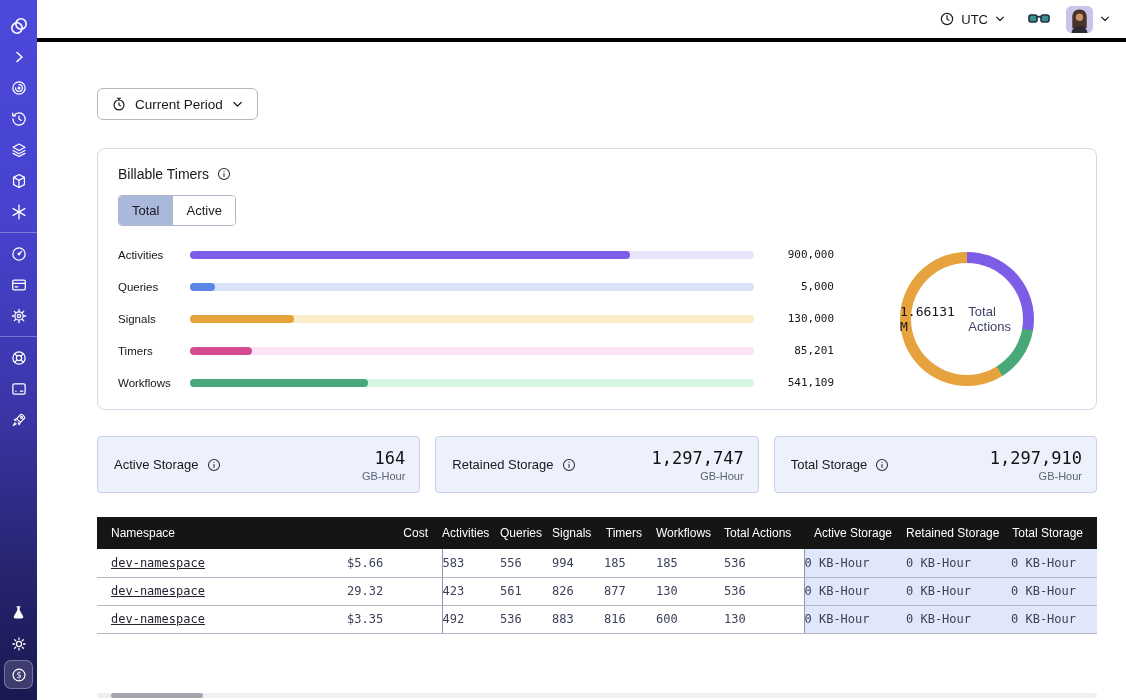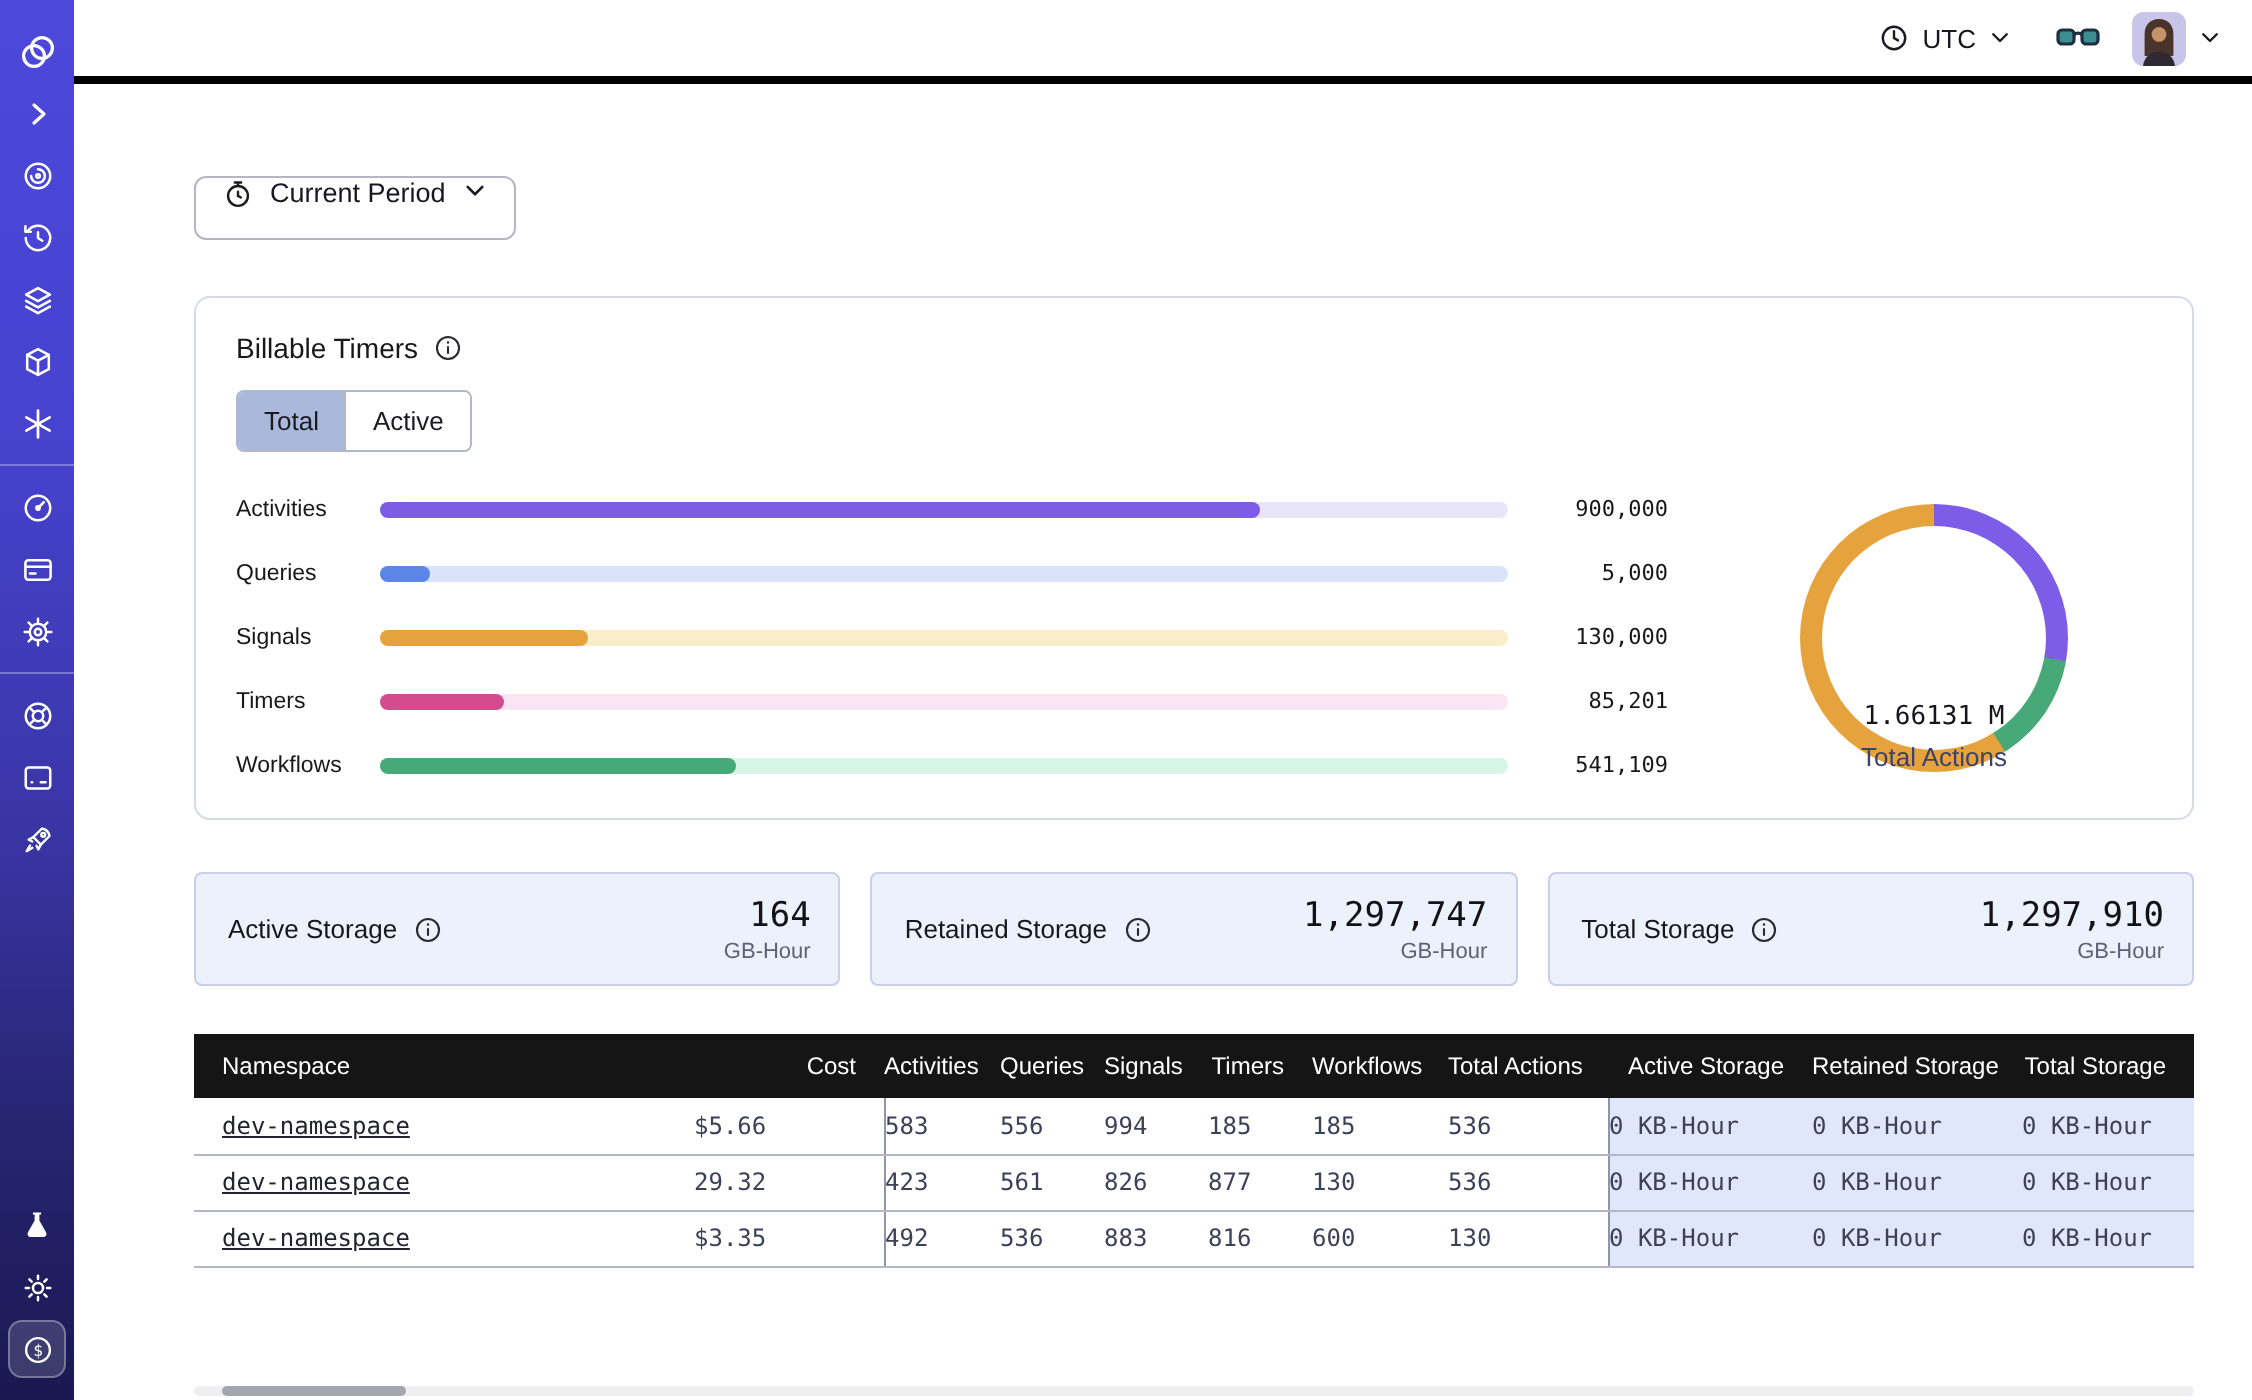--- a/index.html
+++ b/index.html
@@ -35,21 +35,21 @@
             font-family:inherit; font-size:13px; font-weight:500; color:#17171f; }
   .icon-btn { background:none; border:none; padding:0; cursor:pointer; display:flex; align-items:center; }
   .account-btn { display:flex; align-items:center; gap:6px; background:none; border:none; cursor:pointer; padding:0; }
   .avatar { width:27px; height:27px; border-radius:6px; overflow:hidden; background:#c9c4ea; }
 
   
   main { flex:1; padding:44px 29px 0 60px; overflow:hidden; }
   .page-head { display:flex; justify-content:space-between; align-items:flex-start; }
   h1 { margin:0; font-size:26px; line-height:28px; font-weight:600; color:#17171c; }
   .subtitle { margin-top:7px; font-size:11px; color:#2e2e38; }
-  .period-btn { display:flex; align-items:flex-start; gap:8px; height:32px; padding:0 13px; margin-top:2px;
+  .period-btn { display:flex; align-items:center; gap:8px; height:32px; padding:0 13px; margin-top:2px;
     background:#fff; border:1px solid #b6b6c2; border-radius:6px; cursor:pointer;
     font-family:inherit; font-size:13.5px; font-weight:500; color:#17171f; }
 
   .banner { margin-top:30px; height:41px; display:flex; align-items:center; gap:9px; padding:0 14px;
     background:#dde4fc; border:1px solid #8290ee; border-radius:4px; font-size:12.5px; color:#191922; }
 
   .card { margin-top:28px; border:1px solid #d6d9e7; border-radius:8px; padding:17px 20px 20px; background:#fff; }
   .card-title-row { display:flex; align-items:center; gap:8px; font-size:14px; font-weight:500; color:#17171c; }
   .tabs { margin-top:13px; display:inline-flex; border:1px solid #b1b6c9; border-radius:4px; overflow:hidden; }
   .tab { padding:7px 13px; font-size:13px; font-family:inherit; color:#1a1a22; background:#fff;
@@ -61,21 +61,21 @@
   .bars { flex:1; display:flex; flex-direction:column; gap:19px; padding-right:24px; }
   .bar-row { display:flex; align-items:center; }
   .bar-label { width:72px; font-size:11.5px; color:#17171c; }
   .bar-track { flex:1; height:8px; border-radius:4px; position:relative; }
   .bar-fill { position:absolute; left:0; top:0; height:8px; border-radius:4px; }
   .bar-value { width:80px; text-align:right; font-family:"DejaVu Sans Mono",monospace; font-size:11px; color:#17171c; }
 
   .donut-wrap { width:218px; display:flex; justify-content:center; }
   .donut { width:134px; height:134px; border-radius:50%; position:relative; }
   .donut::after { content:""; position:absolute; inset:11px; background:#fff; border-radius:50%; }
-  .donut-center { position:absolute; inset:0; z-index:1; display:flex; flex-direction:column;
+  .donut-center { position:absolute; inset:0; z-index:1; display:flex; flex-direction:row;
                   align-items:center; justify-content:flex-end; gap:5px; }
   .donut-value { font-family:"DejaVu Sans Mono",monospace; font-size:13px; color:#15151c; }
   .donut-label { font-size:13px; color:#3d4268; }
 
   .storage-row { margin-top:26px; display:flex; gap:15px; }
   .storage-card { flex:1; height:57px; background:#edf1fb; border:1px solid #c7cfe9; border-radius:4px;
     display:flex; align-items:center; justify-content:space-between; padding:0 14px 0 16px; }
   .storage-label { display:flex; align-items:center; gap:8px; font-size:13px; color:#17171c; }
   .storage-val { text-align:right; }
   .storage-num { font-family:"DejaVu Sans Mono",monospace; font-size:17px; color:#121217; }

